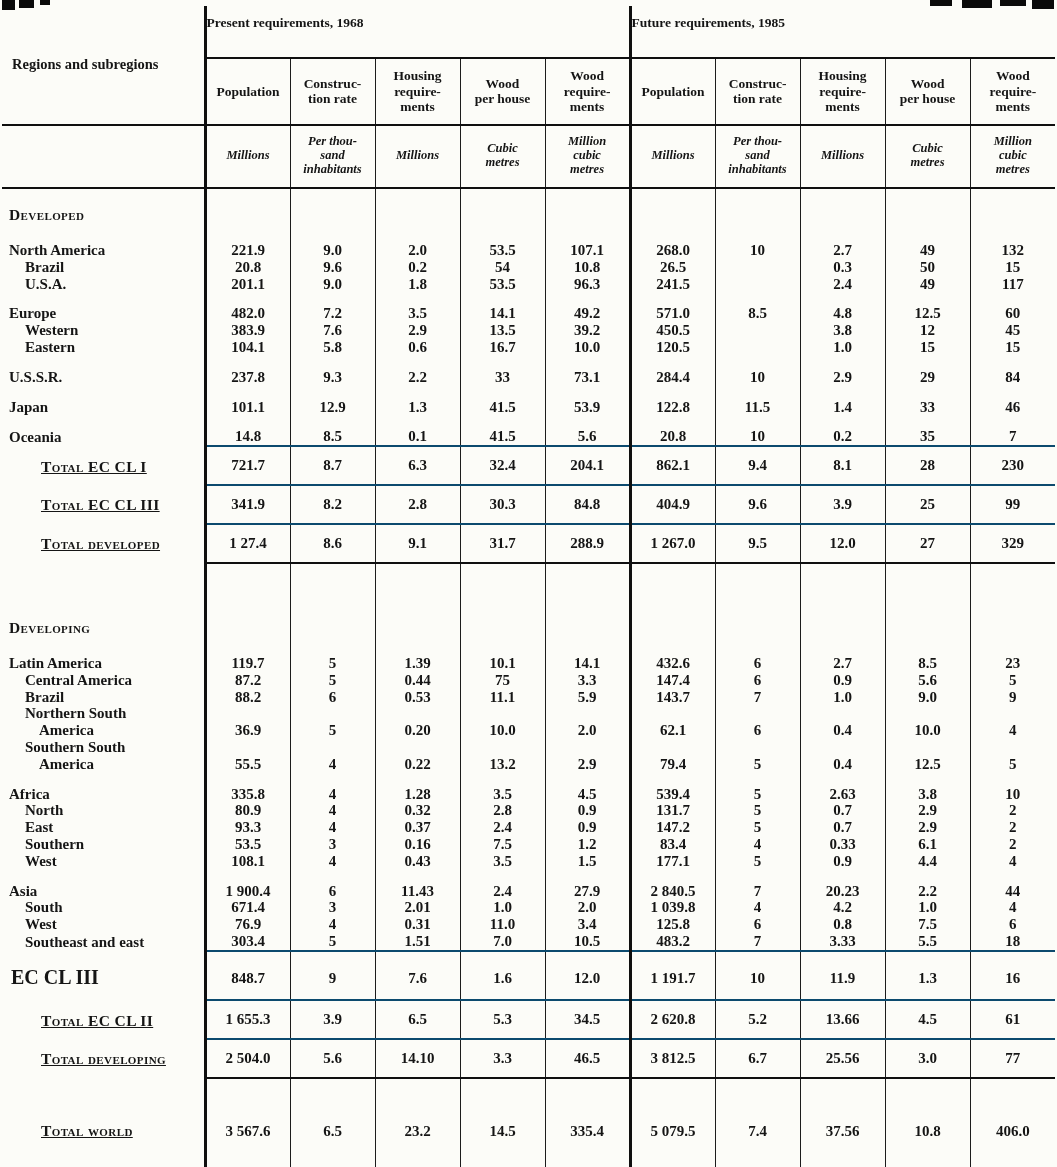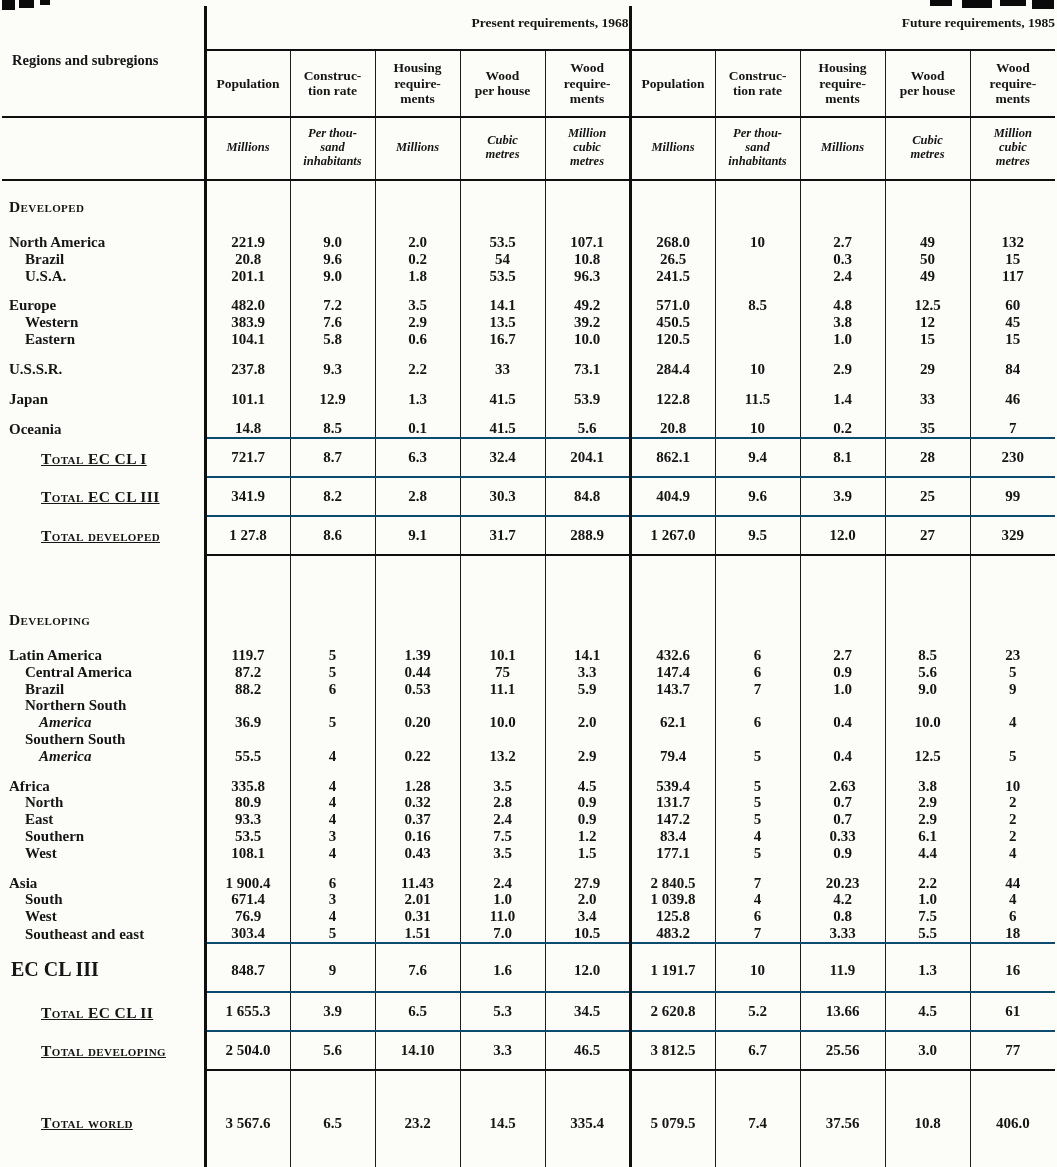--- a/index.html
+++ b/index.html
@@ -31,22 +31,22 @@
   .vthick { border-left:3px solid #0f0f0f; }
 
   
   .region-head {
     vertical-align:middle; text-align:left;
     font-size:14.5px; padding:4px 4px 4px 10px;
     border-right:3px solid #0f0f0f;
     border-bottom:2.5px solid #0f0f0f;
   }
   .group {
-    font-size:13.5px; text-align:right;
-    padding:9px 0 18px;
+    font-size:13.5px; text-align:left;
+    padding:9px 0 26px;
     border-bottom:2px solid #0f0f0f;
   }
   .g2 { border-left:3px solid #0f0f0f; }
   .colhead {
     font-size:13.5px; text-align:center; vertical-align:middle;
     white-space:pre-line; line-height:1.15;
     padding:9px 2px;
     border-bottom:2.5px solid #0f0f0f;
   }
   .units-label {
@@ -63,21 +63,21 @@
   
   .num {
     text-align:center; font-size:15px; line-height:1.12;
     padding:0 2px; white-space:nowrap; vertical-align:bottom;
   }
   .lbl {
     text-align:left; font-size:15px; line-height:1.12;
     padding:0 2px 0 7px; white-space:nowrap; vertical-align:bottom;
   }
   .lbl.sub  { padding-left:23px; }
-  .lbl.sub2 { padding-left:37px;font-style:italic; }
+  .lbl.sub2 { padding-left:37px; }
   .lbl.section, .lbl.total, .lbl.world {
     font-variant:small-caps; letter-spacing:0.4px; font-size:15.5px;
   }
   .lbl.total, .lbl.world { padding-left:39px;text-decoration:underline; }
   .lbl.ec { font-size:20px; padding-left:9px; }
 
   
   .ra { border-top:2px solid #0c4a6e; }
   .rb { border-bottom:2px solid #0f0f0f; }
 
@@ -322,21 +322,21 @@
           <td class="num vthin ra">30.3</td>
           <td class="num vthin ra">84.8</td>
           <td class="num vthick ra">404.9</td>
           <td class="num vthin ra">9.6</td>
           <td class="num vthin ra">3.9</td>
           <td class="num vthin ra">25</td>
           <td class="num vthin ra">99</td>
         </tr>
         <tr class="row-total">
           <td class="lbl total">Total developed</td>
-          <td class="num vthick ra rb">1 27.8</td>
+          <td class="num vthick ra rb">1 27.4</td>
           <td class="num vthin ra rb">8.6</td>
           <td class="num vthin ra rb">9.1</td>
           <td class="num vthin ra rb">31.7</td>
           <td class="num vthin ra rb">288.9</td>
           <td class="num vthick ra rb">1 267.0</td>
           <td class="num vthin ra rb">9.5</td>
           <td class="num vthin ra rb">12.0</td>
           <td class="num vthin ra rb">27</td>
           <td class="num vthin ra rb">329</td>
         </tr>

